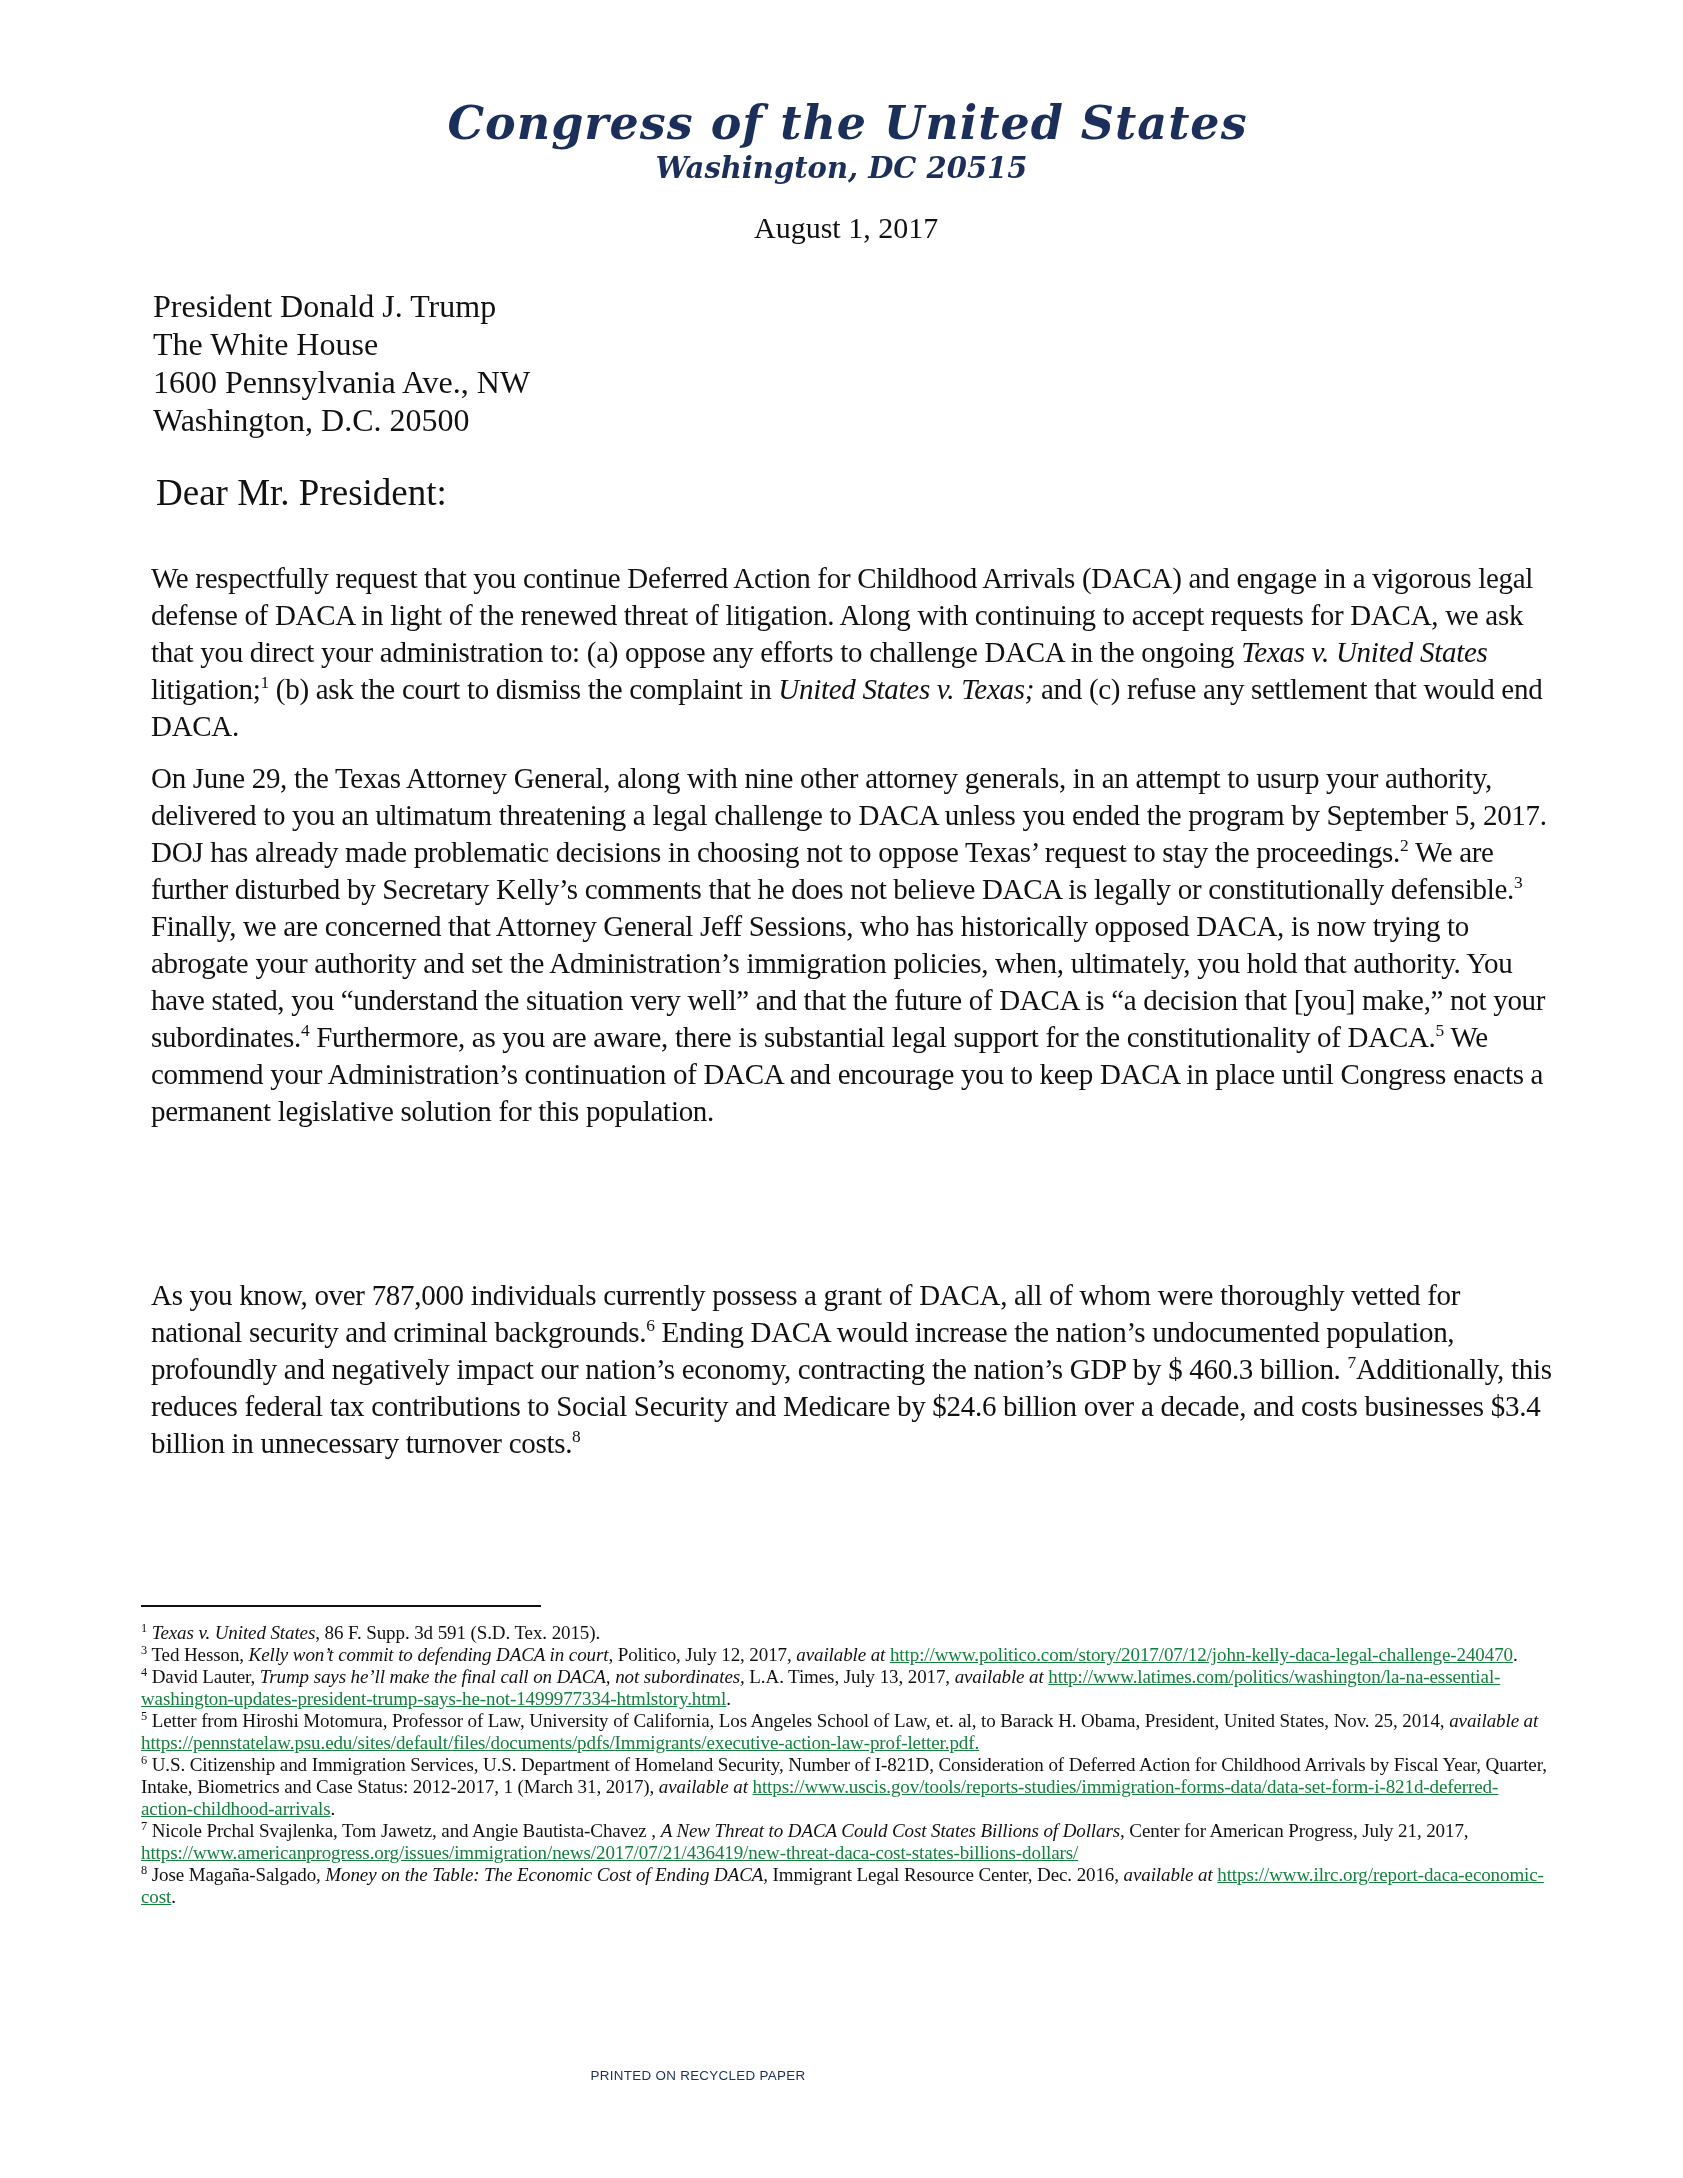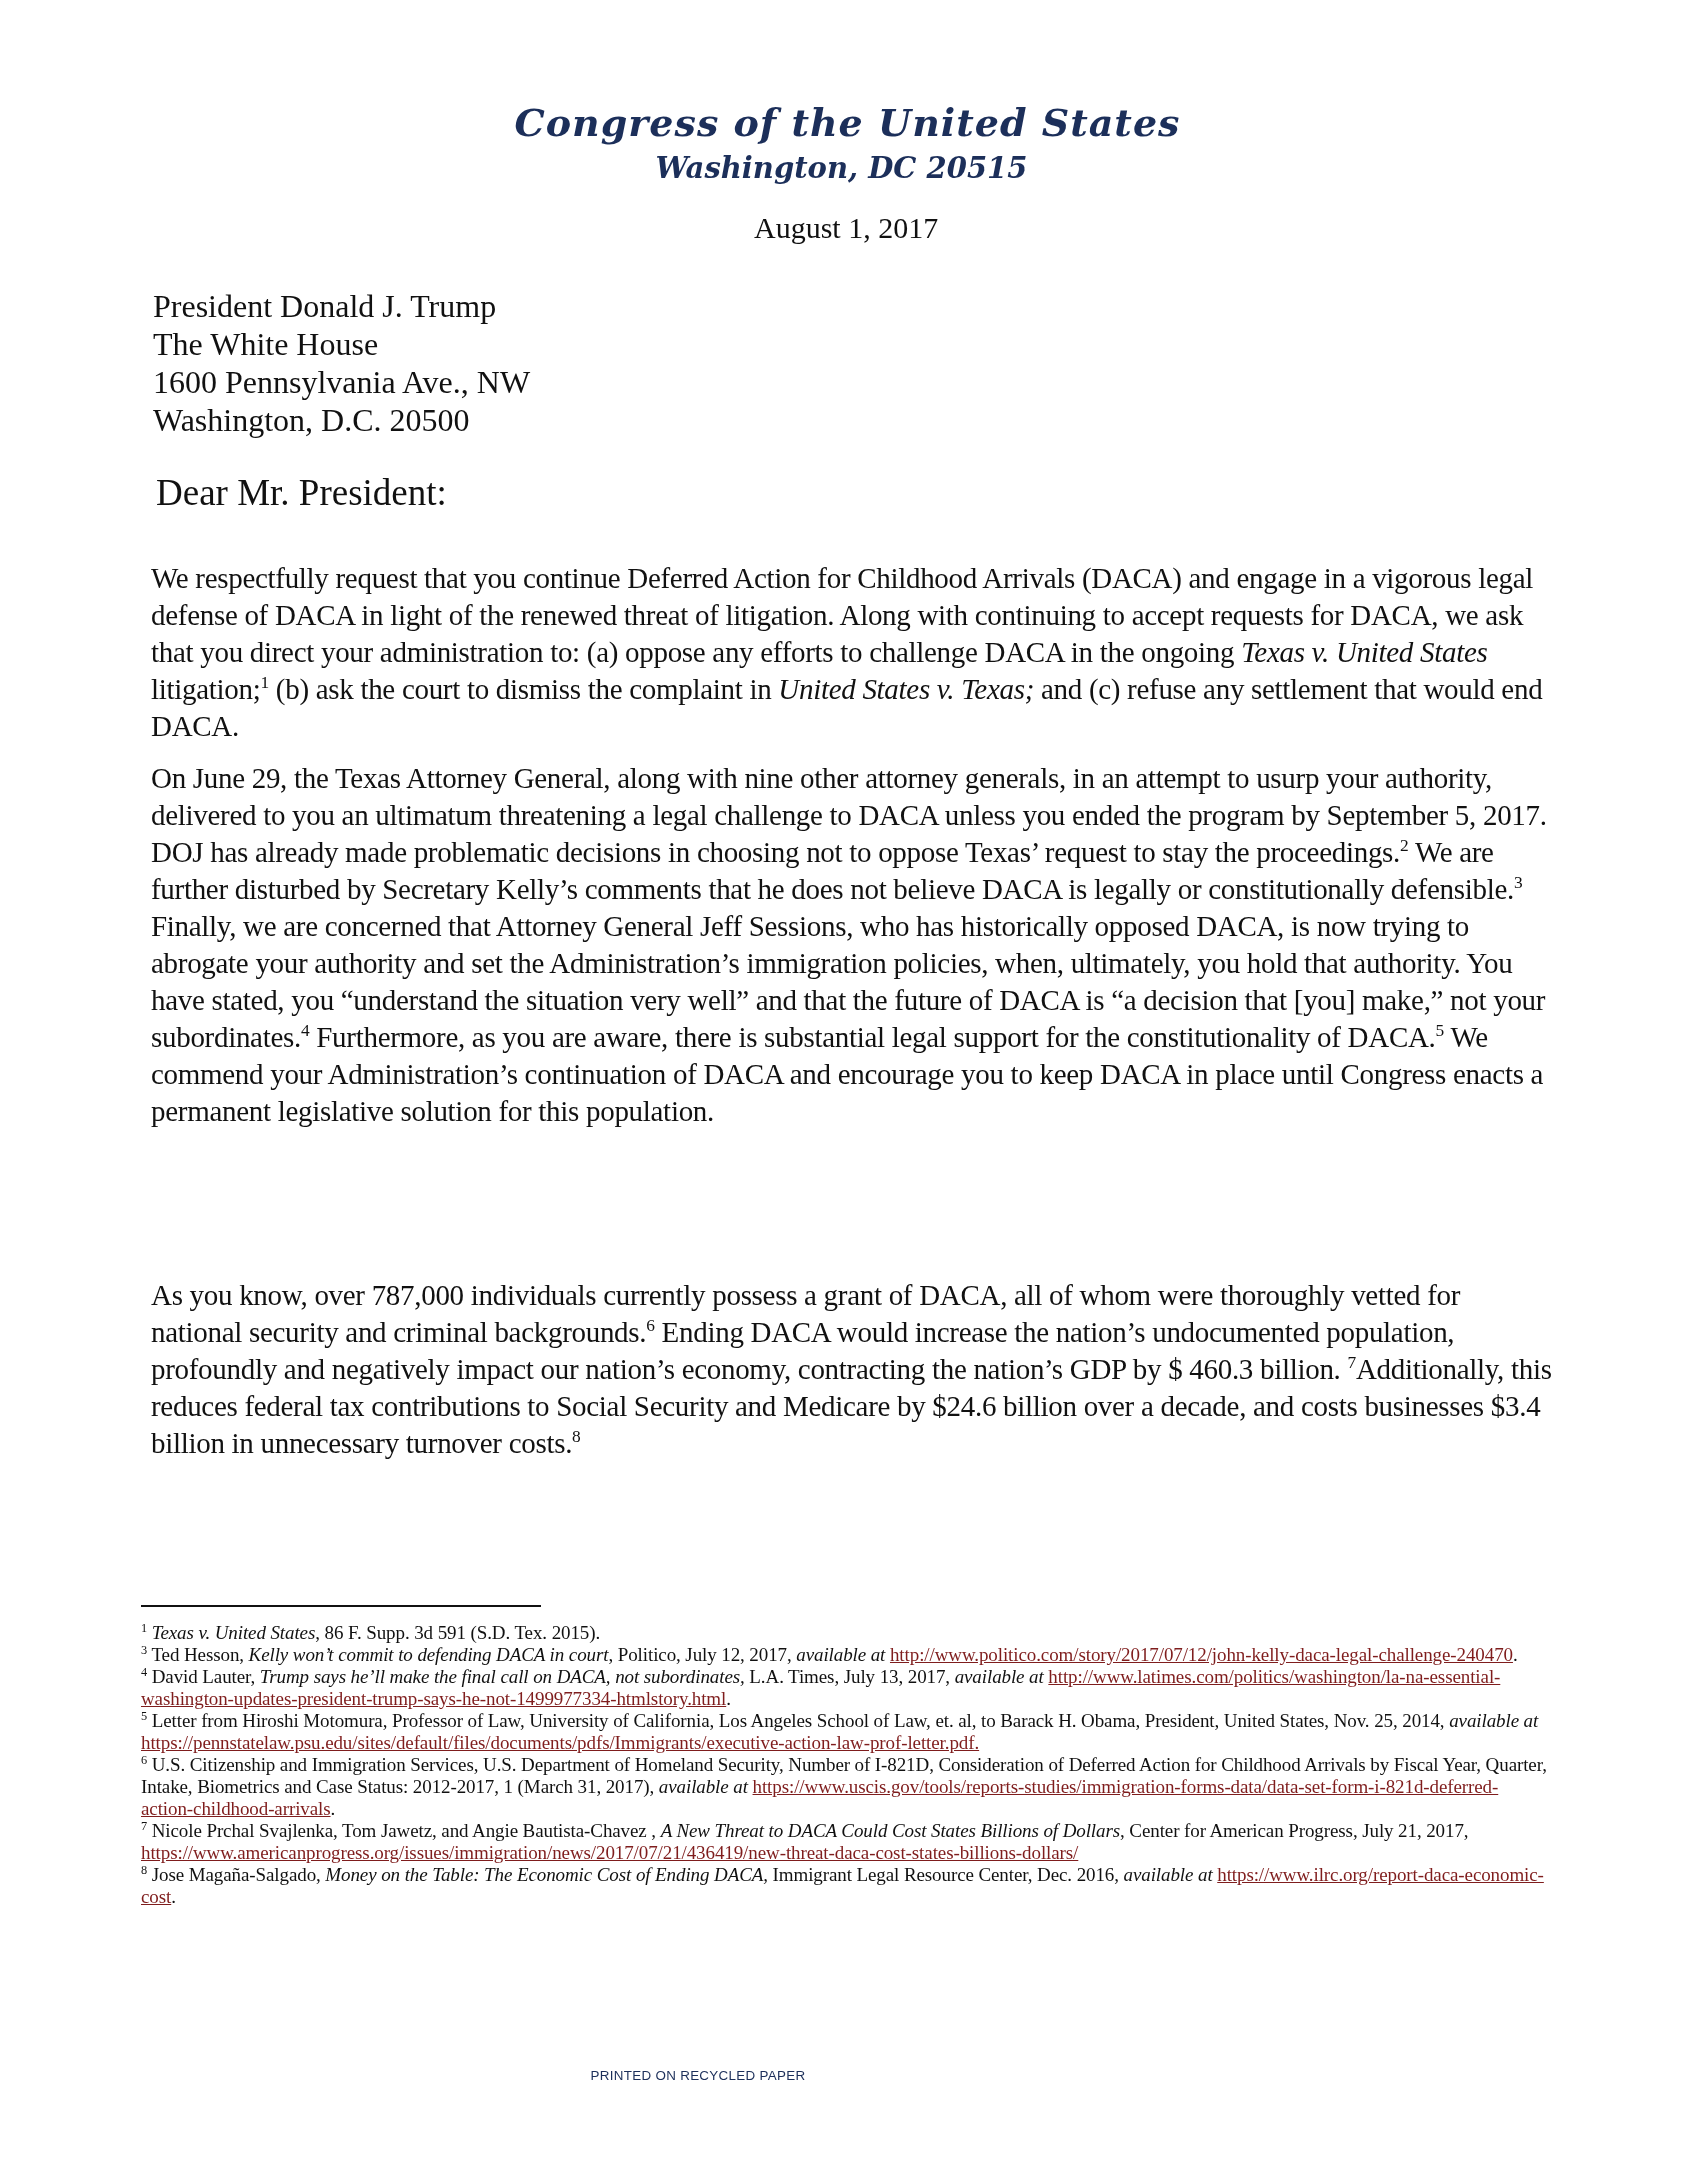--- a/index.html
+++ b/index.html
@@ -1,35 +1,35 @@
 <!DOCTYPE html>
 <html><head>
 <meta charset="utf-8">
 <style>
   html, body { margin: 0; padding: 0; background: #ffffff; }
   body { width: 1683px; height: 2178px; position: relative; overflow: hidden;
          font-family: "Liberation Serif", "DejaVu Serif", serif; color: #111; }
   .letterhead { position: absolute; top: 99px; left: 0; width: 1683px; text-align: center; color: #1c2f5a; }
-  .lh-title { font-family: "DejaVu Serif", "Liberation Serif", serif; font-weight: bold; font-size: 38px; letter-spacing: 1px; line-height: 48px; font-style: italic; margin-left: 12px; }
+  .lh-title { font-family: "DejaVu Serif", "Liberation Serif", serif; font-weight: bold; font-size: 46px; letter-spacing: 1px; line-height: 48px; font-style: italic; margin-left: 12px; }
   .lh-sub { font-family: "DejaVu Serif", "Liberation Serif", serif; font-weight: bold; font-size: 29px; line-height: 42px; font-style: italic; }
   .date { position: absolute; top: 210px; left: 754px; font-size: 30px; line-height: 36px; }
   .address { position: absolute; top: 287px; left: 153px; font-size: 32px; line-height: 38px; }
   .address div { white-space: nowrap; }
   .salutation { position: absolute; top: 475px; left: 156px; font-size: 37px; line-height: 36px; font-family: Liberation Serif, serif; }
   .body-text { position: absolute; left: 151px; width: 1406px; font-size: 29px; line-height: 37px; letter-spacing: -0.3px; }
   .p1 { top: 560px; }
   .p2 { top: 760px; }
   .p3 { top: 1277px; }
   .body-text p { margin: 0; }
   sup { font-size: 60%; line-height: 0; vertical-align: super; }
   .fn-rule { position: absolute; top: 1605px; left: 141px; width: 400px; height: 2px; background: #111; }
   .footnotes { position: absolute; top: 1622px; left: 141px; width: 1406px; font-size: 19px; line-height: 22px; letter-spacing: -0.1px; }
   .footnotes .fn { margin: 0; }
   .footnotes sup { font-size: 65%; }
-  a.link { color: #7f1d1d; text-decoration: underline; text-align: center; }
+  a.link { color: #15803d; text-decoration: underline; text-align: center; }
   i { font-style: italic; }
   .printed { position: absolute; top: 2068px; left: 0; width: 1396px; text-align: center;
              font-family: "Liberation Sans", "DejaVu Sans", sans-serif; font-size: 13.4px; letter-spacing: 0.3px; color: #1c2f5a; }
 </style>
 </head>
 <body>
 
 <div class="letterhead">
   <div class="lh-title">Congress of the United States</div>
   <div class="lh-sub">Washington, DC 20515</div>

